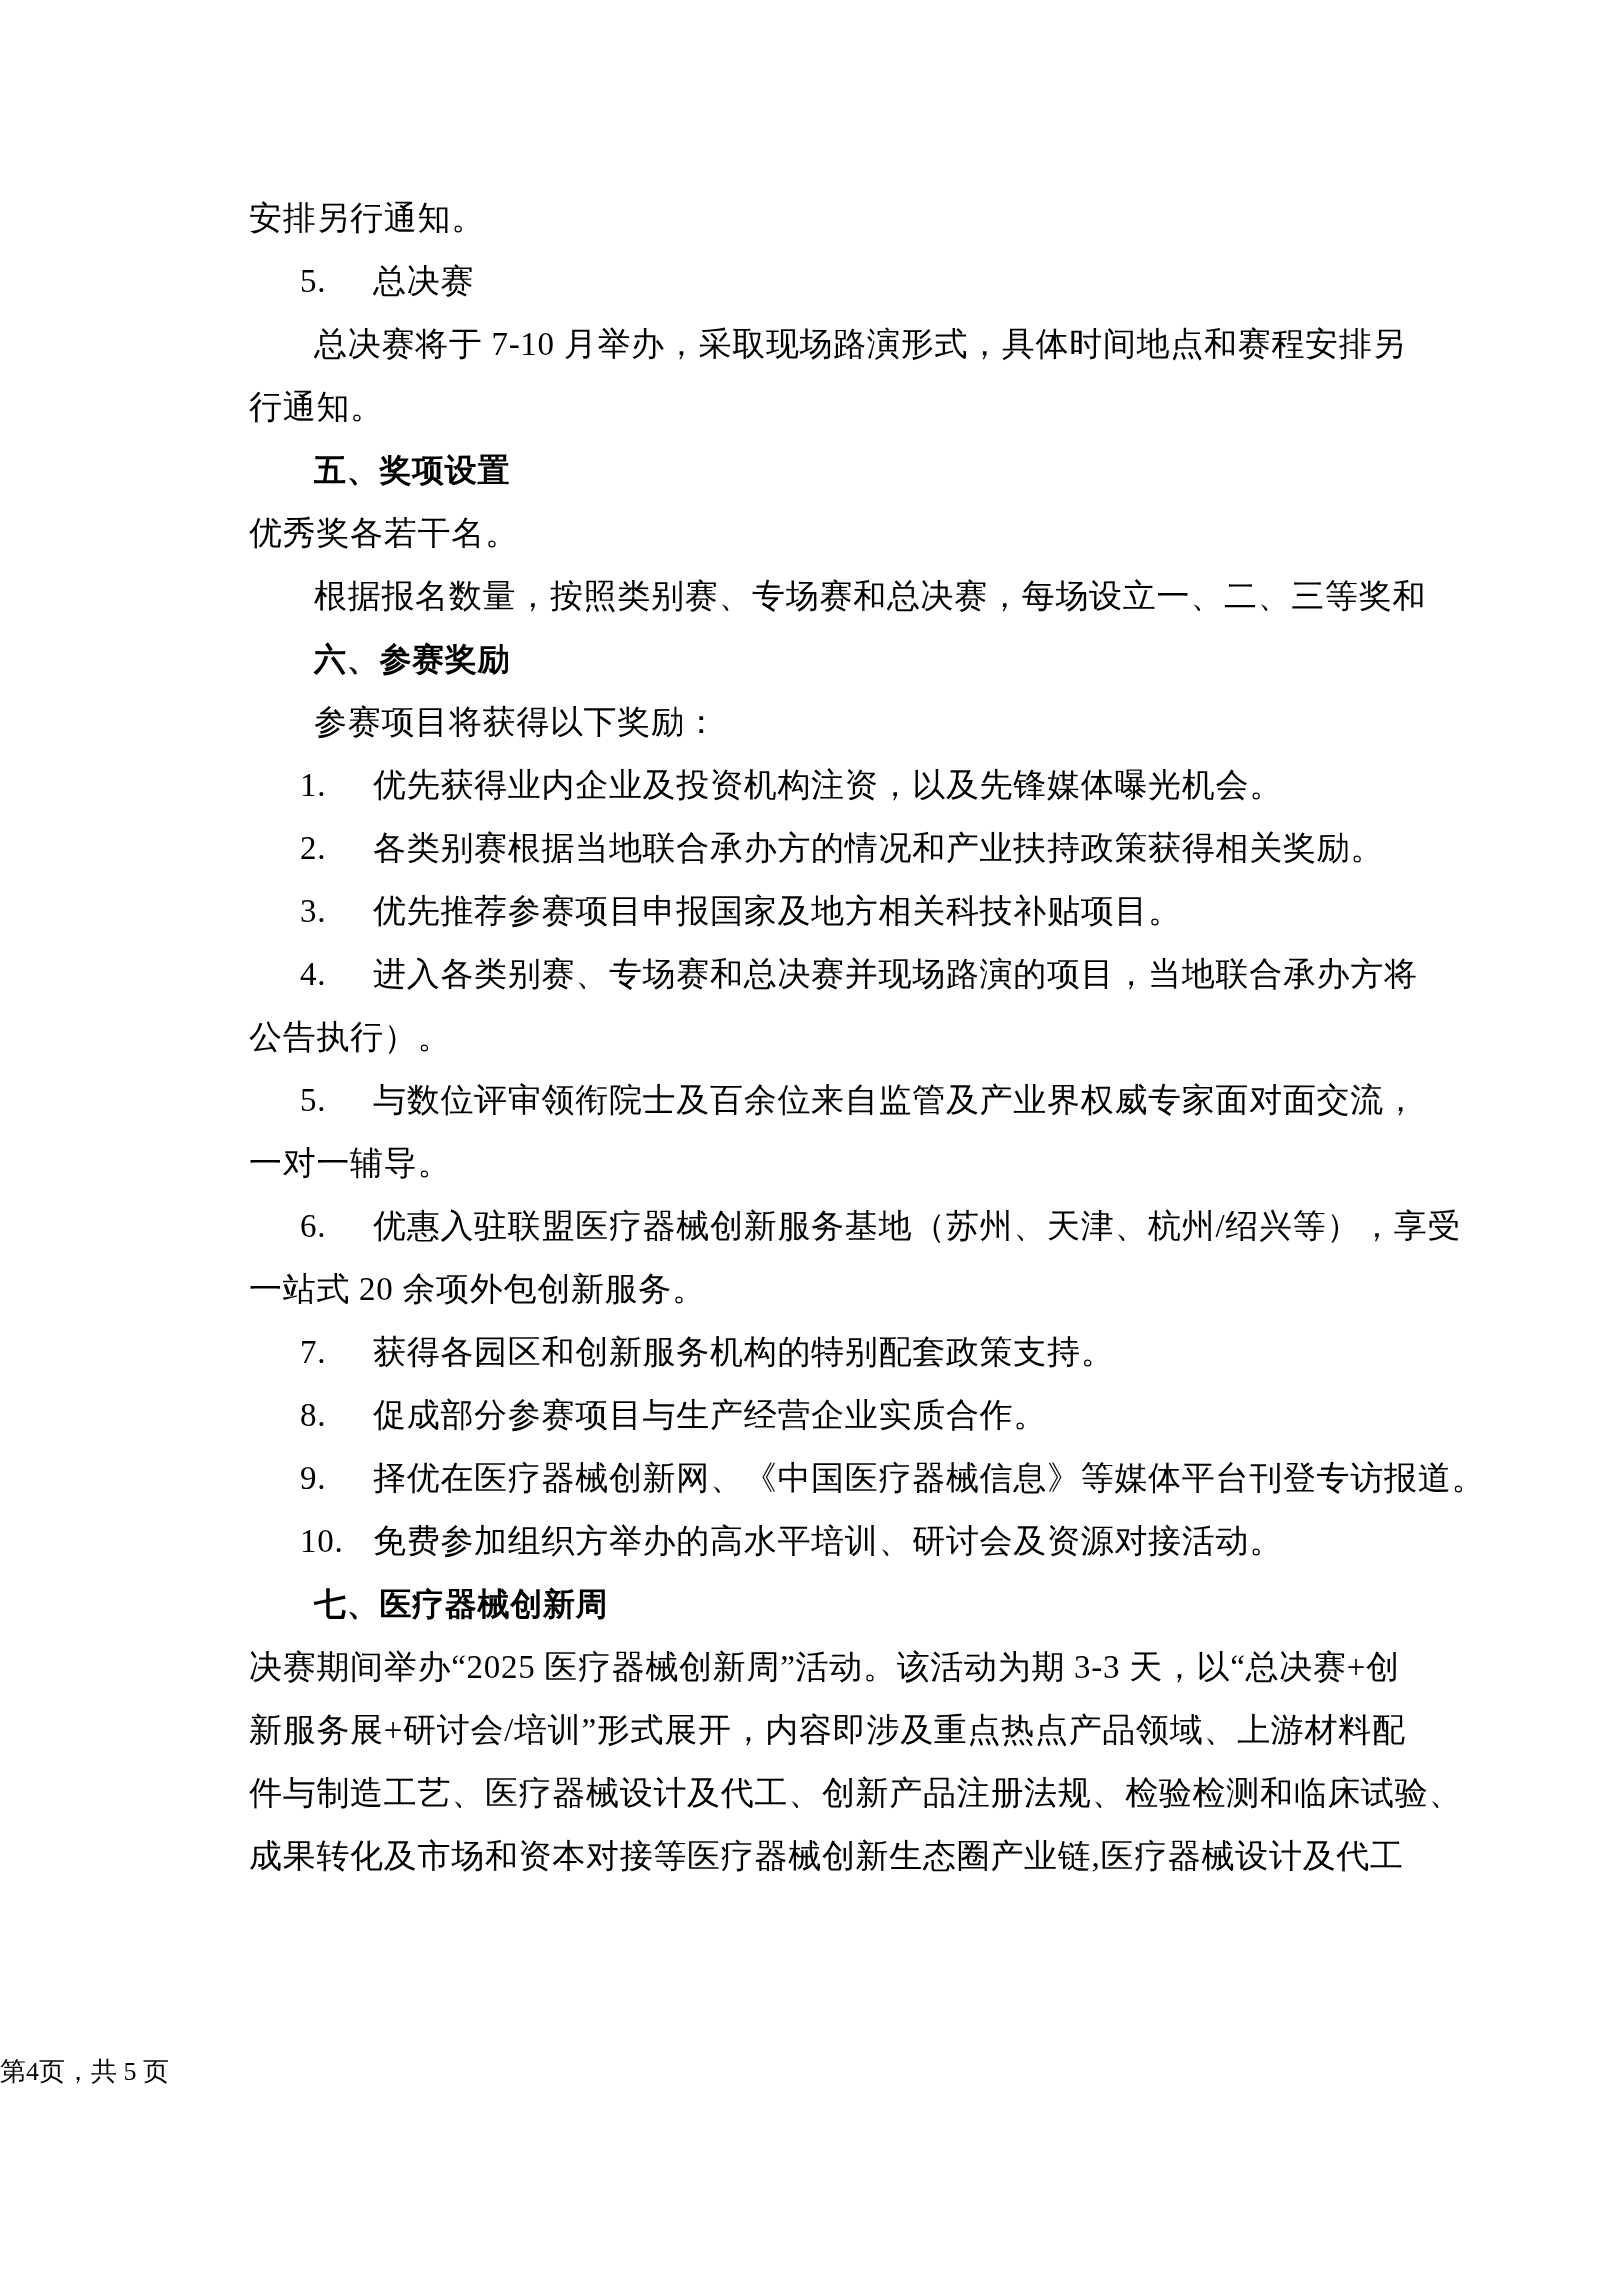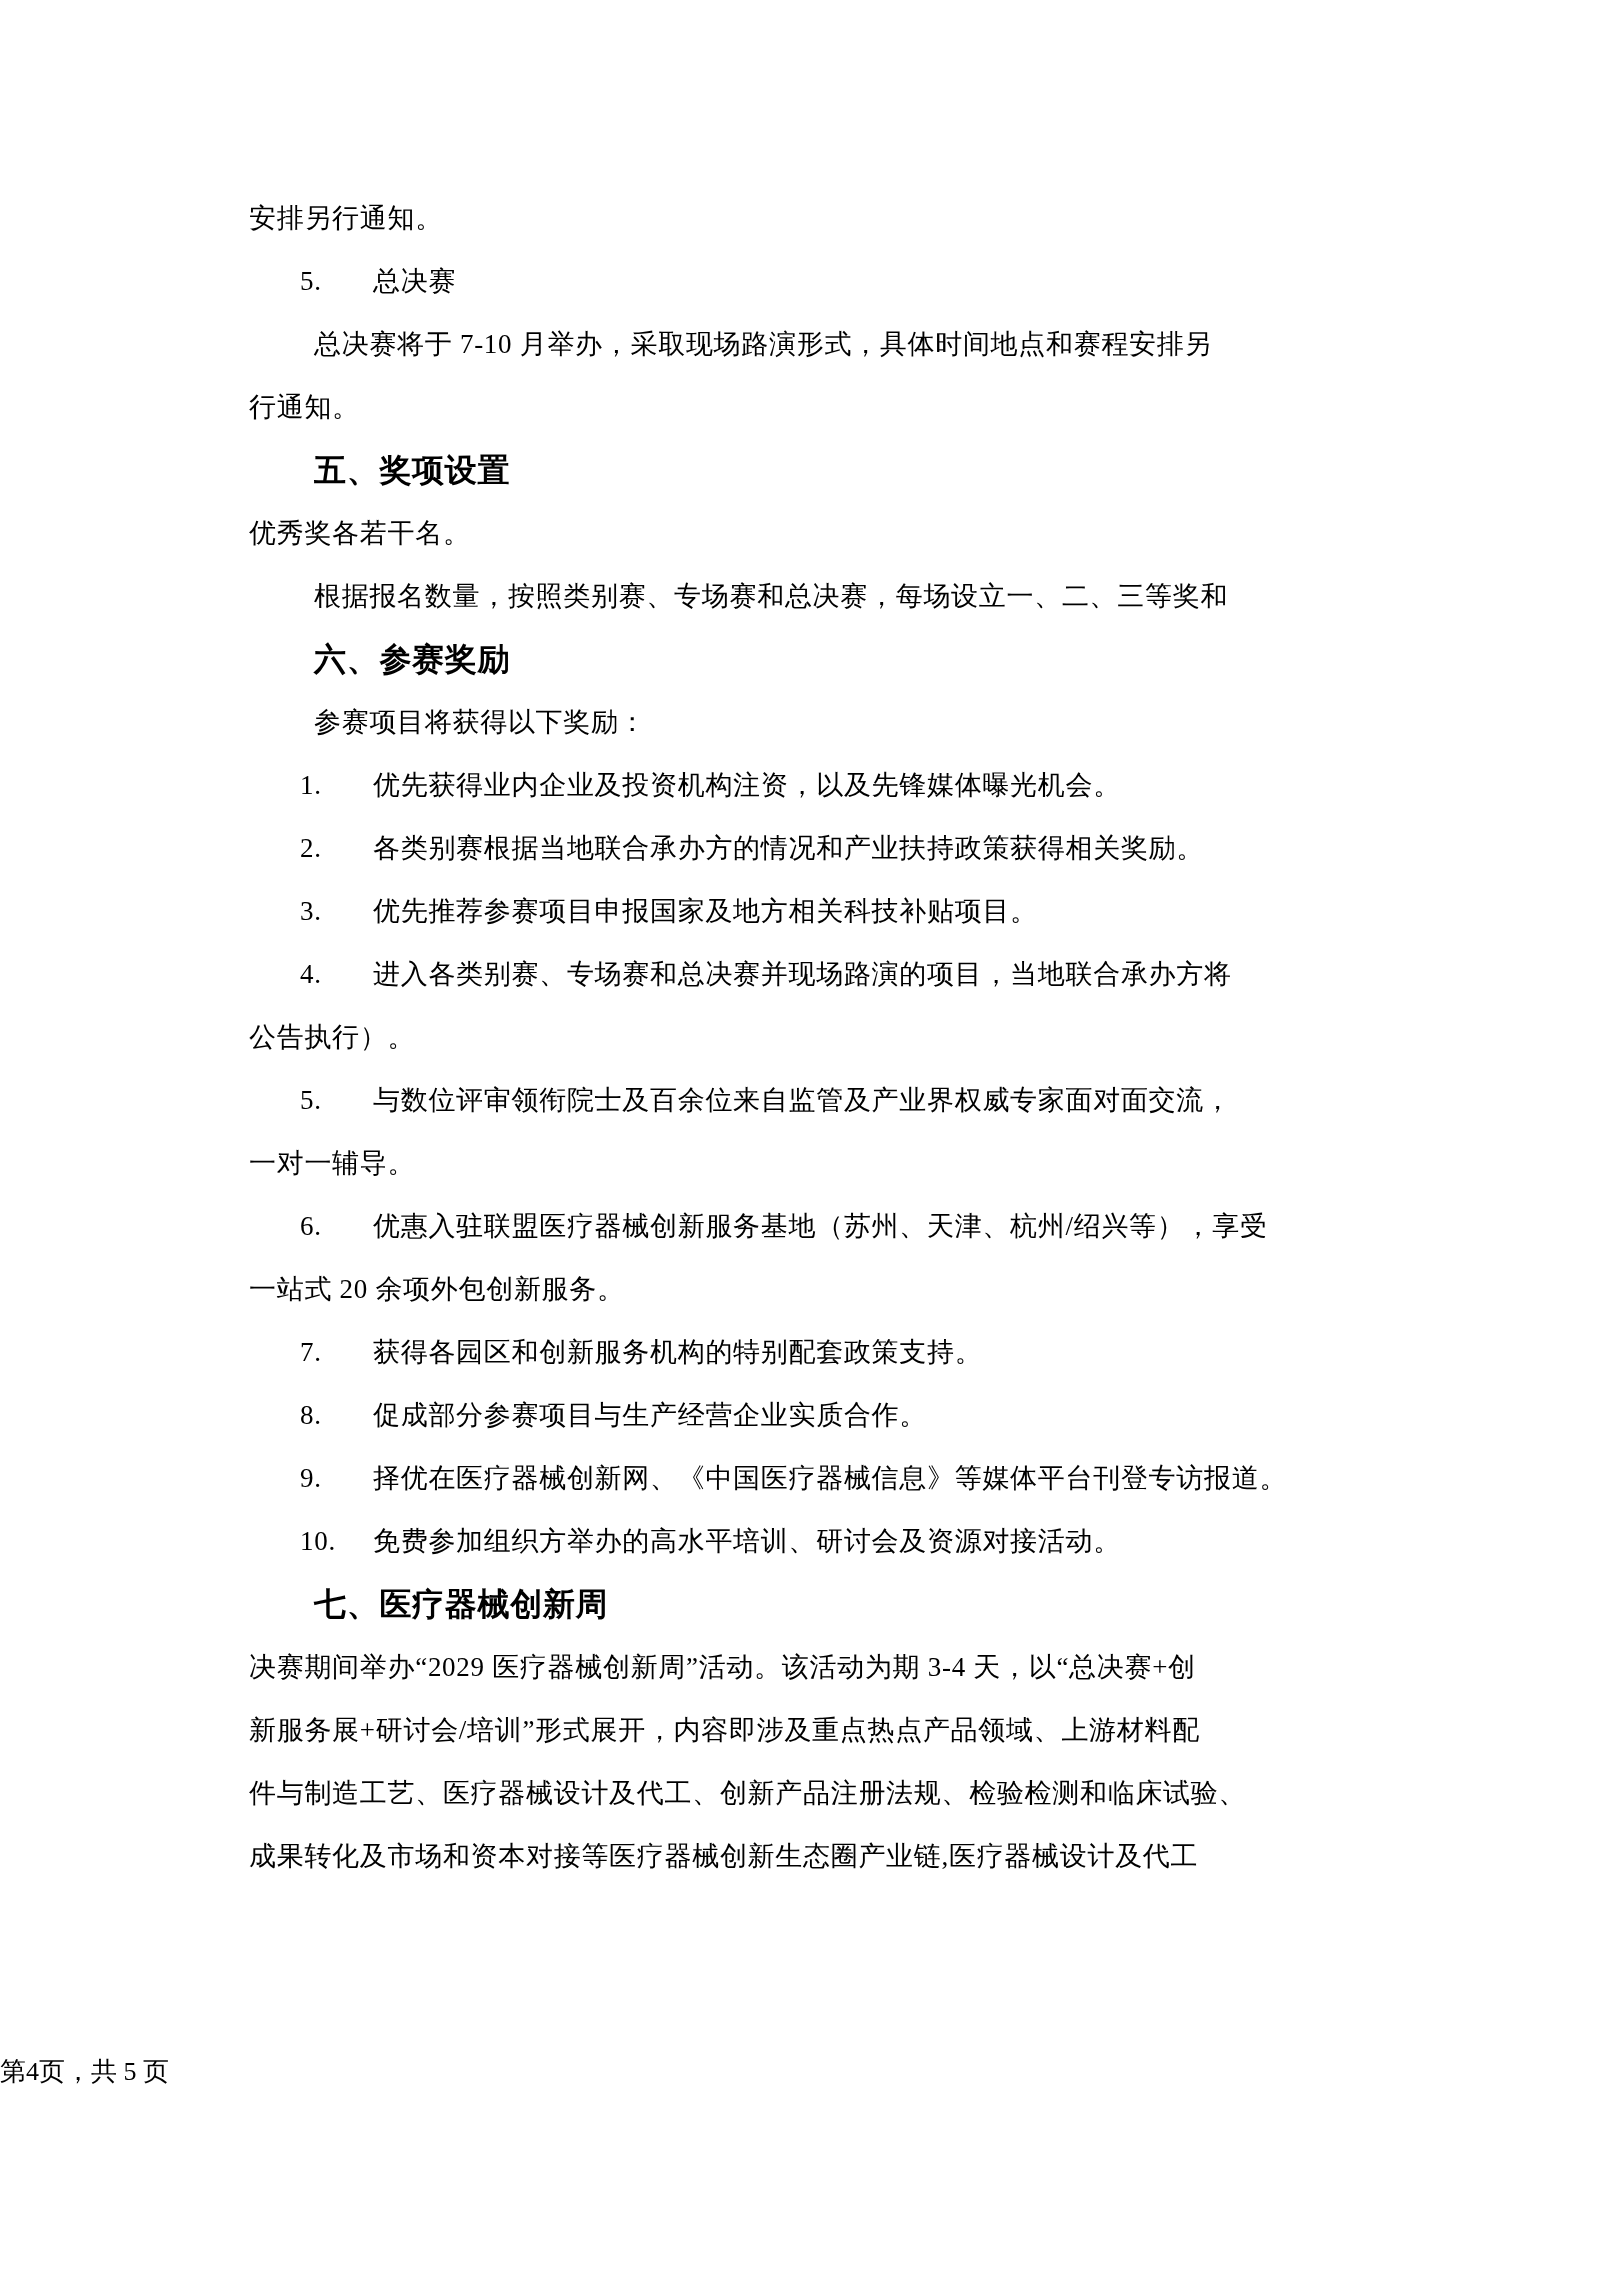--- a/index.html
+++ b/index.html
@@ -18,21 +18,21 @@
   }
   .doc-body {
     position: absolute;
     left: 249px;
     top: 187px;
     width: 1142px;
   }
   .line {
     height: 63px;
     line-height: 63px;
-    font-size: 27px;
+    font-size: 33px;
     white-space: nowrap;
     letter-spacing: 0.7px;
   }
   .line.plain {
     padding-left: 0;
   }
   .line.indent {
     padding-left: 65px;
   }
   .line.heading {
@@ -80,20 +80,20 @@
       <div class="line plain">公告执行）。</div>
       <div class="line num-line"><span class="num">5.</span><span>与数位评审领衔院士及百余位来自监管及产业界权威专家面对面交流，</span></div>
       <div class="line plain">一对一辅导。</div>
       <div class="line num-line"><span class="num">6.</span><span>优惠入驻联盟医疗器械创新服务基地（苏州、天津、杭州/绍兴等），享受</span></div>
       <div class="line plain">一站式 20 余项外包创新服务。</div>
       <div class="line num-line"><span class="num">7.</span><span>获得各园区和创新服务机构的特别配套政策支持。</span></div>
       <div class="line num-line"><span class="num">8.</span><span>促成部分参赛项目与生产经营企业实质合作。</span></div>
       <div class="line num-line"><span class="num">9.</span><span>择优在医疗器械创新网、《中国医疗器械信息》等媒体平台刊登专访报道。</span></div>
       <div class="line num-line"><span class="num">10.</span><span>免费参加组织方举办的高水平培训、研讨会及资源对接活动。</span></div>
       <div class="line heading">七、医疗器械创新周</div>
-      <div class="line plain">决赛期间举办“2029 医疗器械创新周”活动。该活动为期 3-4 天，以“总决赛+创</div>
+      <div class="line plain">决赛期间举办“2025 医疗器械创新周”活动。该活动为期 3-3 天，以“总决赛+创</div>
       <div class="line plain">新服务展+研讨会/培训”形式展开，内容即涉及重点热点产品领域、上游材料配</div>
       <div class="line plain">件与制造工艺、医疗器械设计及代工、创新产品注册法规、检验检测和临床试验、</div>
       <div class="line plain">成果转化及市场和资本对接等医疗器械创新生态圈产业链,医疗器械设计及代工</div>
     </div>
   <div class="footer">第4页，共 5 页</div>
 </div>
 
 
 </body></html>

